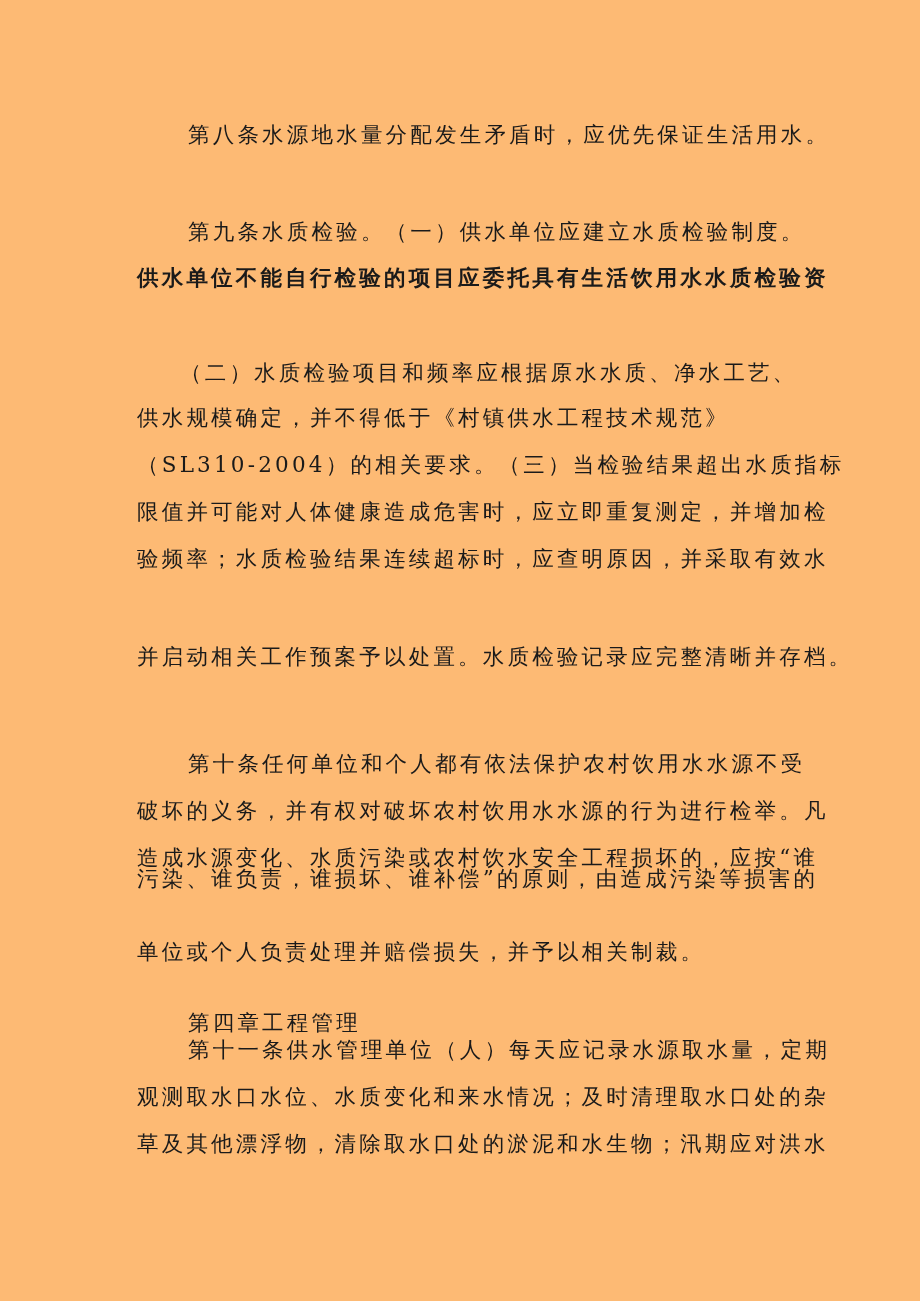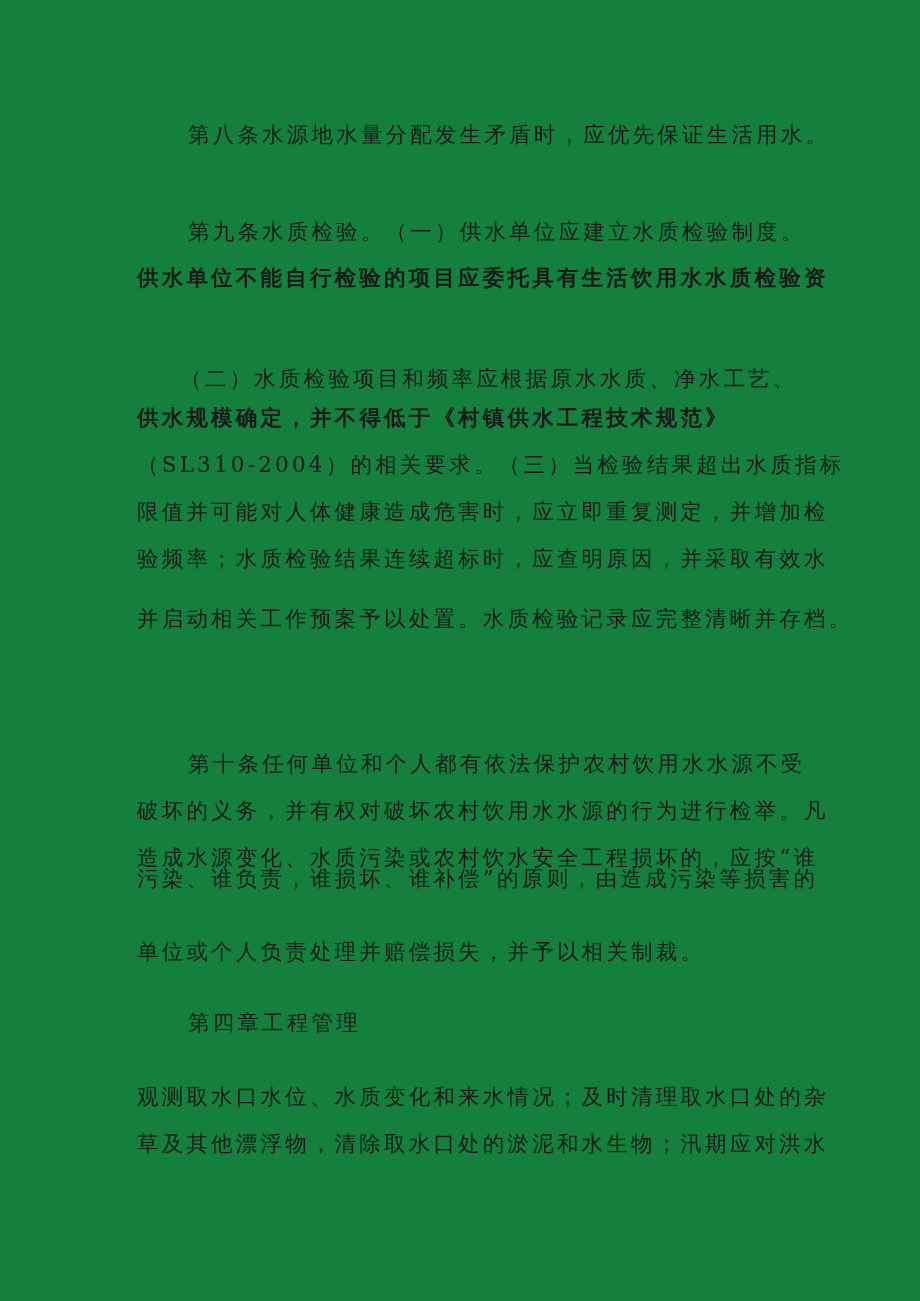--- a/index.html
+++ b/index.html
@@ -14,21 +14,21 @@
       overflow: hidden;
       font-family: "DejaVu Serif", "Liberation Serif", serif;
       color: #1a1a1a;
     }
     .page {
       position: absolute;
       left: 0;
       top: 0;
       width: 920px;
       height: 1301px;
-      background: #15803d;
+      background: #fdba74;
     }
     .line {
       position: absolute;
       left: 137px;
       font-size: 21.5px;
       letter-spacing: 3.2px;
       white-space: nowrap;
       line-height: 30px;
       height: 30px;
     }
@@ -37,31 +37,32 @@
 </head>
 <body>
 
 <div class="page">
 
   <div class="line indent" style="top:120px;">第八条水源地水量分配发生矛盾时，应优先保证生活用水。</div>
 
   <div class="line indent" style="top:217px;text-align:center;">第九条水质检验。（一）供水单位应建立水质检验制度。</div>
   <div class="line" style="top:263px;font-weight:bold;">供水单位不能自行检验的项目应委托具有生活饮用水水质检验资</div>
 
-  <div class="line" style="top:358px; left:180px;margin-top:6px;">（二）水质检验项目和频率应根据原水水质、净水工艺、</div>
-  <div class="line" style="top:403px;font-weight:bold;">供水规模确定，并不得低于《村镇供水工程技术规范》</div>
+  <div class="line" style="top:358px; left:180px;">（二）水质检验项目和频率应根据原水水质、净水工艺、</div>
+  <div class="line" style="top:403px;">供水规模确定，并不得低于《村镇供水工程技术规范》</div>
   <div class="line" style="top:450px;">（SL310-2004）的相关要求。（三）当检验结果超出水质指标</div>
   <div class="line" style="top:497px;">限值并可能对人体健康造成危害时，应立即重复测定，并增加检</div>
   <div class="line" style="top:544px;">验频率；水质检验结果连续超标时，应查明原因，并采取有效水</div>
-  <div class="line" style="top:604px;text-align:center;">并启动相关工作预案予以处置。水质检验记录应完整清晰并存档。</div>
+  <div class="line" style="top:642px;text-align:center;">并启动相关工作预案予以处置。水质检验记录应完整清晰并存档。</div>
 
   <div class="line indent" style="top:749px;">第十条任何单位和个人都有依法保护农村饮用水水源不受</div>
   <div class="line" style="top:796px;">破坏的义务，并有权对破坏农村饮用水水源的行为进行检举。凡</div>
   <div class="line" style="top:843px;">造成水源变化、水质污染或农村饮水安全工程损坏的，应按“谁</div>
   <div class="line" style="top:856px;margin-top:8px;">污染、谁负责，谁损坏、谁补偿”的原则，由造成污染等损害的</div>
   <div class="line" style="top:937px;">单位或个人负责处理并赔偿损失，并予以相关制裁。</div>
 
   <div class="line indent" style="top:984px;margin-top:24px;">第四章工程管理</div>
 
+  <div class="line indent" style="top:1035px;">第十一条供水管理单位（人）每天应记录水源取水量，定期</div>
   <div class="line" style="top:1129px;">草及其他漂浮物，清除取水口处的淤泥和水生物；汛期应对洪水</div>
   <div class="line" style="top:1082px;">观测取水口水位、水质变化和来水情况；及时清理取水口处的杂</div>
 
 </div>
 
 </body></html>

